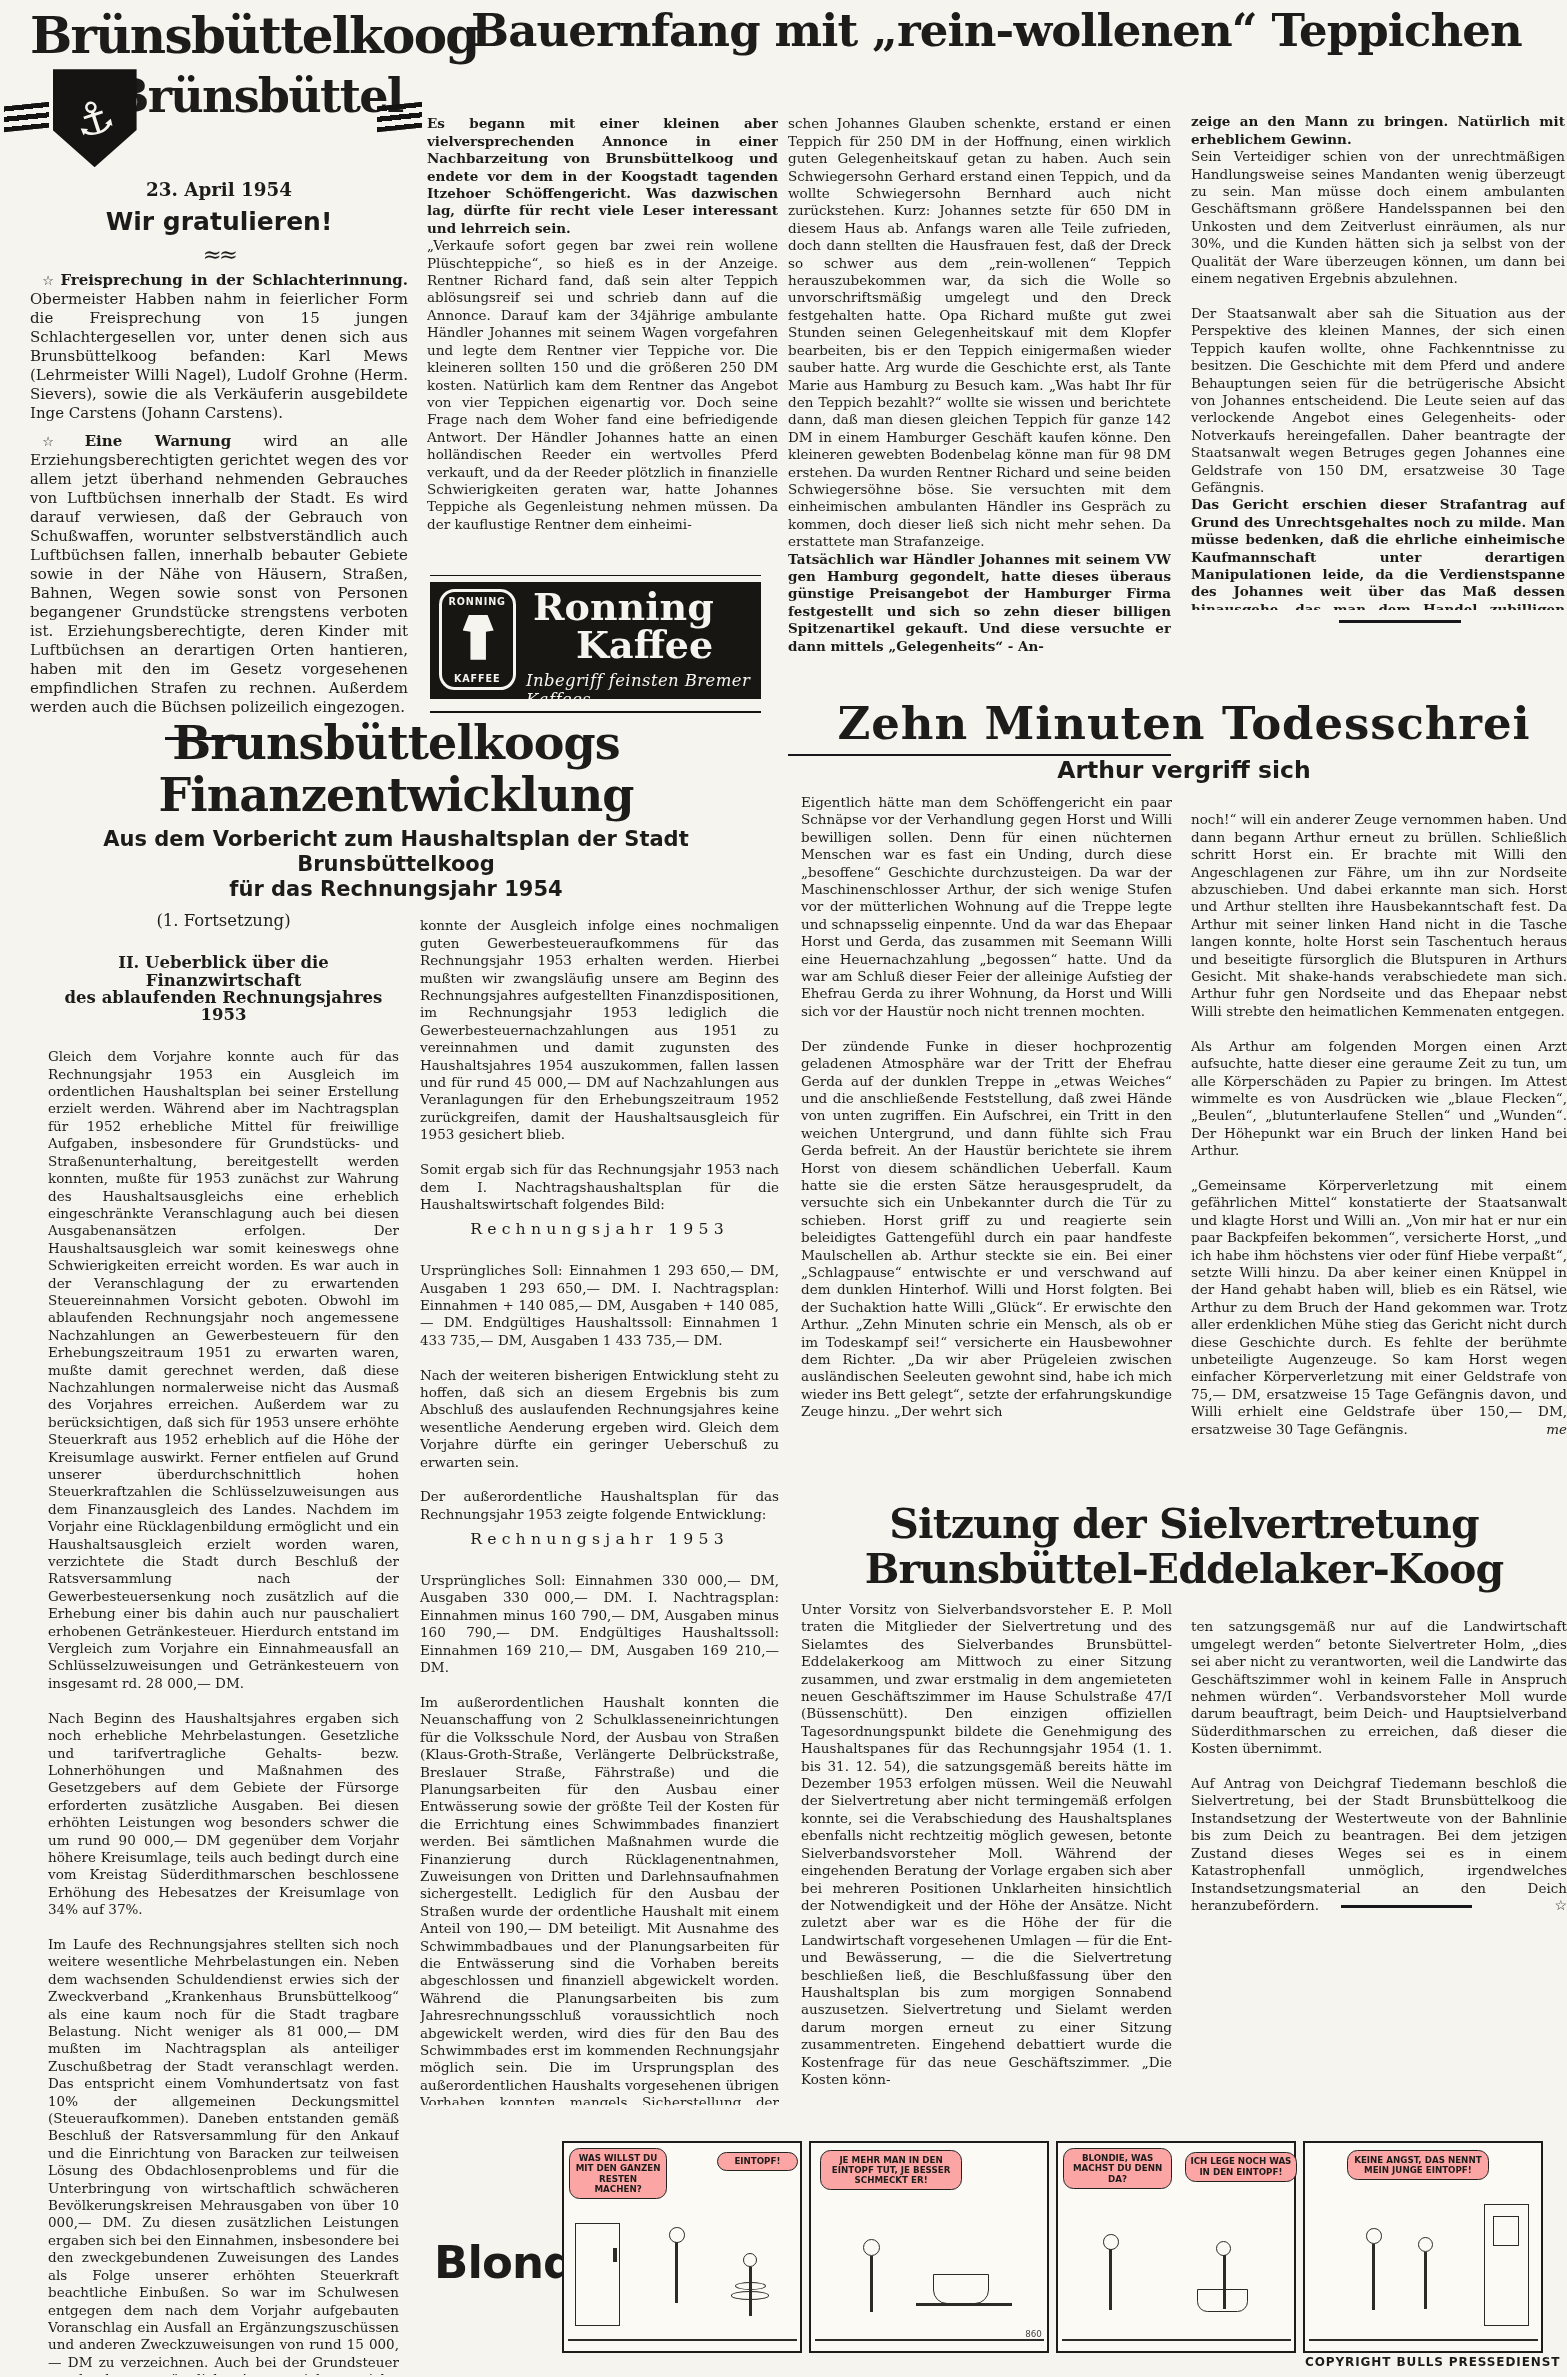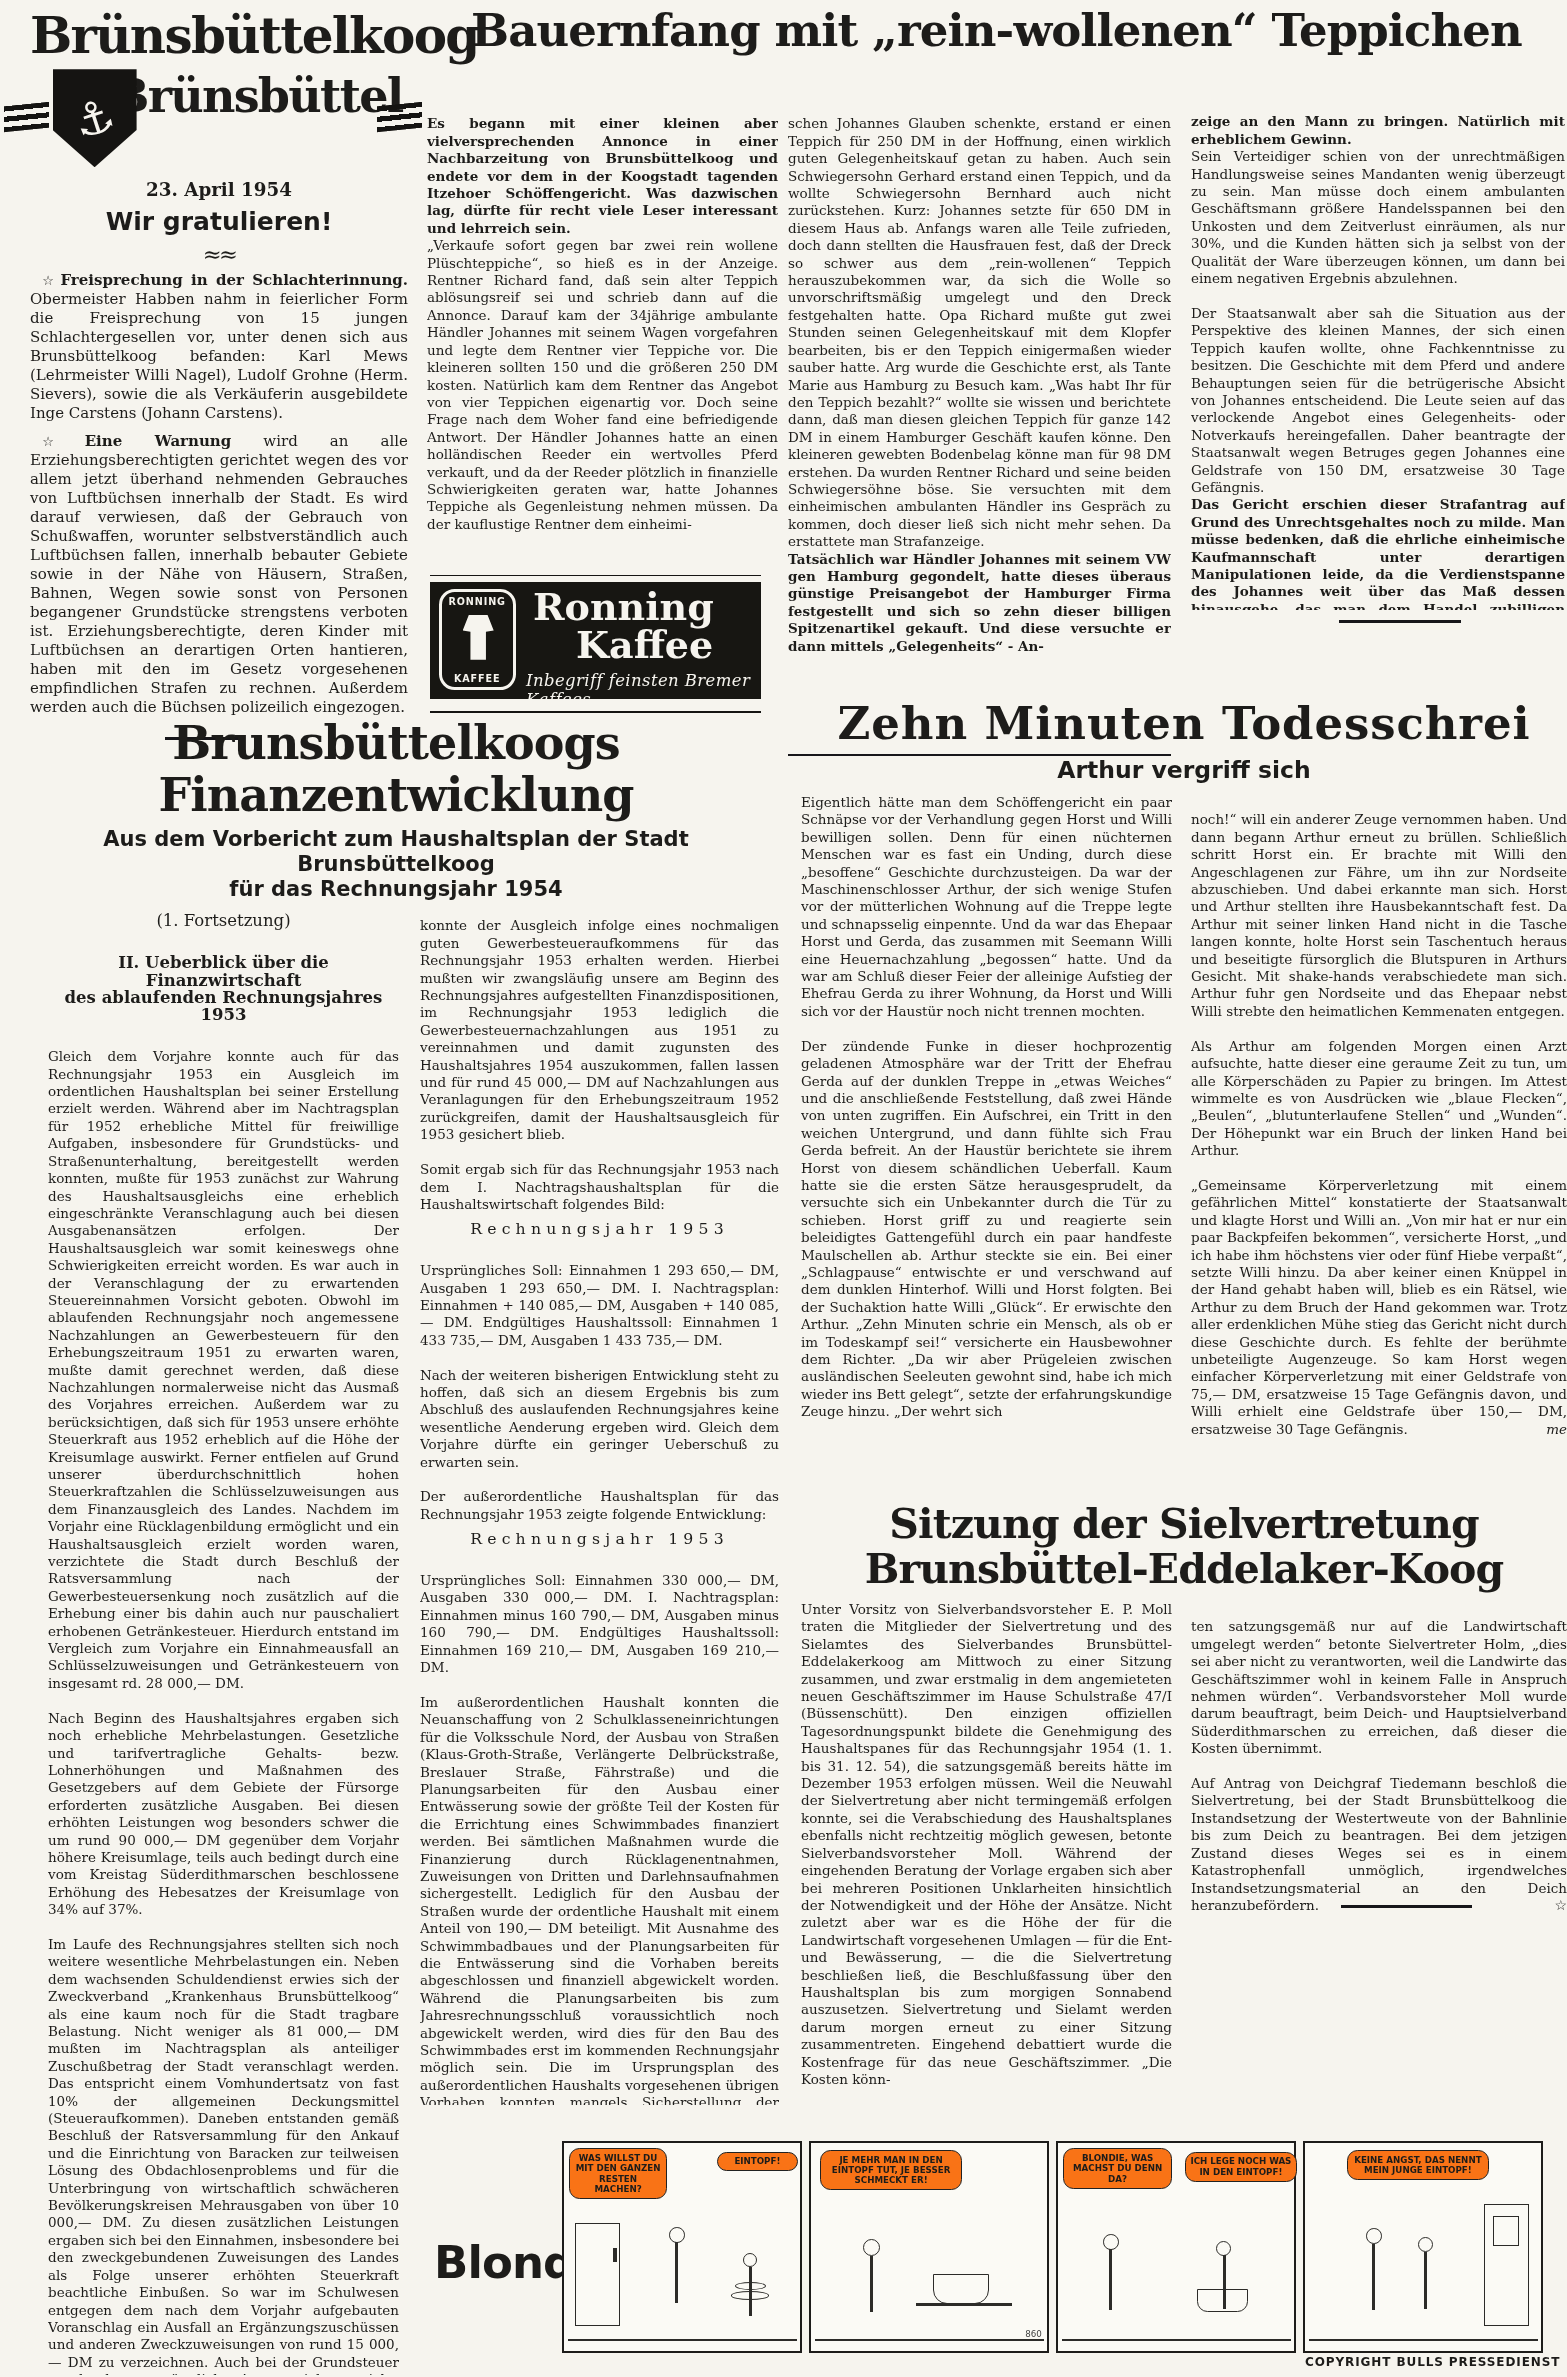--- a/index.html
+++ b/index.html
@@ -70,21 +70,21 @@
   
   .sv-h{position:absolute;left:801px;width:766px;text-align:center;font-size:41px;font-weight:bold;letter-spacing:-0.9px;}
   .svA{left:801px;top:1601px;width:371px;height:507px;}
   .svB{left:1191px;top:1601px;width:376px;height:409px;}
   .endstar{text-align:right;margin-top:-17.4px;font-size:14px;}
   
   .blondie{position:absolute;left:434px;top:2236px;font-family:"DejaVu Sans",sans-serif;
            font-size:45px;font-weight:900;letter-spacing:-0.9px;}
   .strip{position:absolute;left:562px;top:2141px;display:flex;gap:7px;}
   .panel{position:relative;width:240px;height:212px;background:#fbfaf5;border:2.6px solid #1d1c1a;box-sizing:border-box;}
-  .bubble{position:absolute;background:#f97316;border:1.7px solid #222;border-radius:10.5px;padding:3.5px 4.4px;
+  .bubble{position:absolute;background:#fca5a5;border:1.7px solid #222;border-radius:10.5px;padding:3.5px 4.4px;
           font-family:"DejaVu Sans",sans-serif;font-size:8.7px;font-weight:bold;text-align:center;
           line-height:1.2;text-transform:uppercase;}
   .dd{position:absolute;border:1.7px solid #2c2b28;box-sizing:border-box;}
   .ddf{position:absolute;background:#2c2b28;}
   .floor{position:absolute;left:3.5px;right:3.5px;bottom:10.5px;height:1.7px;background:#2c2b28;}
   .pno{position:absolute;right:5.2px;bottom:12.2px;font-size:8.7px;font-family:"DejaVu Sans",sans-serif;color:#444;}
   .copyright{position:absolute;left:1305px;top:2355px;font-family:"DejaVu Sans",sans-serif;
              font-size:12px;font-weight:bold;letter-spacing:0.9px;}
 </style>
 </head>

